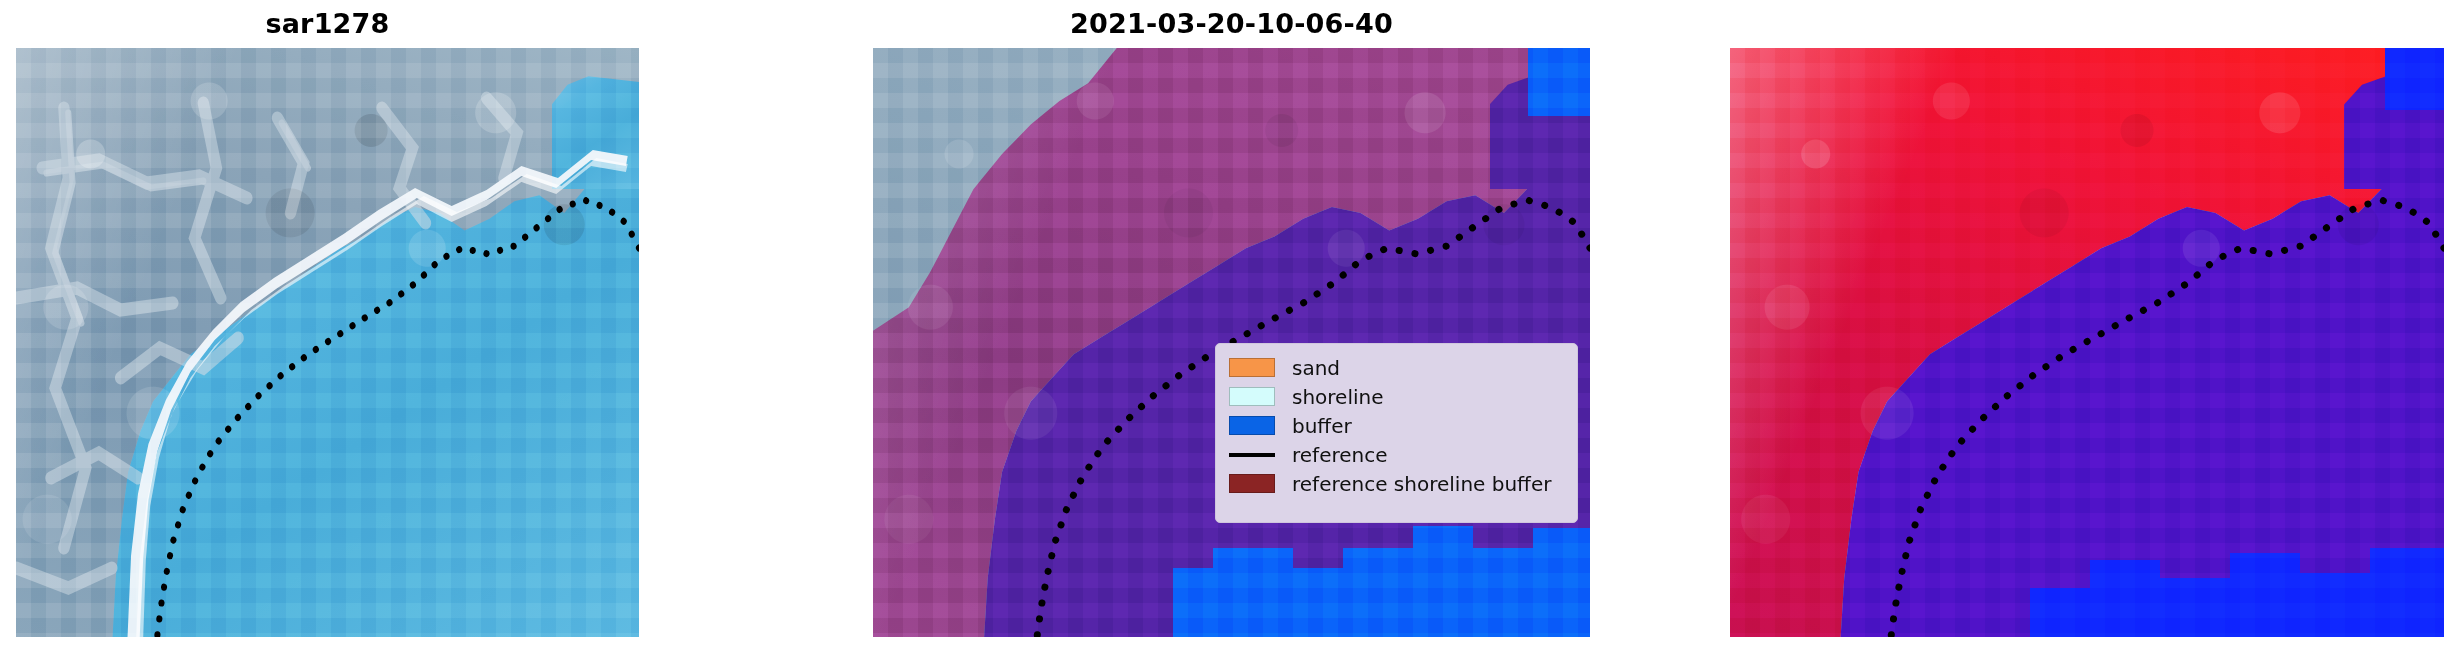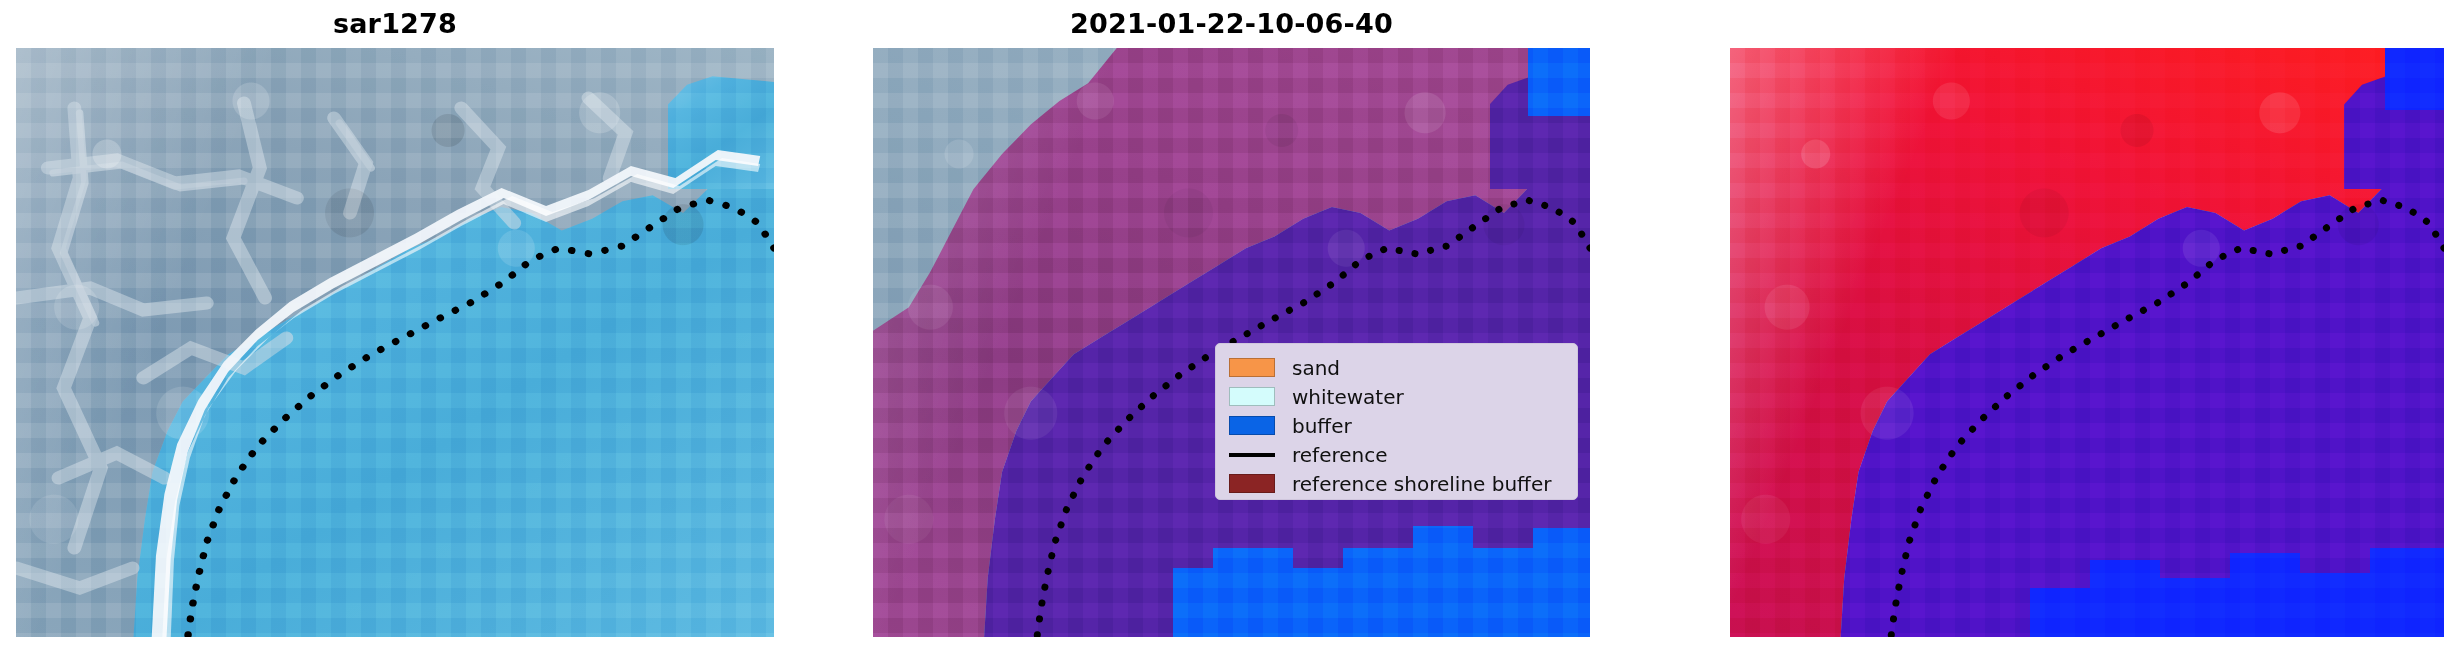--- a/index.html
+++ b/index.html
@@ -10,21 +10,21 @@
   .panel-title{
     position:absolute;left:0;right:0;top:-40px;
     text-align:center;font-size:27px;font-weight:700;color:#000000;
     font-family:"DejaVu Sans",sans-serif;letter-spacing:.2px;
     white-space:nowrap;
   }
   .axes{position:absolute;inset:0;overflow:hidden;background:#8fa9bf;}
   .layer{position:absolute;inset:0;}
 
   
-  #panel-sar   {left:16px;   width:758px;}
+  #panel-sar   {left:16px;   width:603px;padding-left:20px;}
   #panel-class {left:873px;  width:717px;}
   #panel-l8    {left:1730px; width:714px;}
 
   
   .land-shape{
     position:absolute;inset:0;
     clip-path:polygon(0% 0%,100% 0%,100% 22%,96% 20%,92% 23%,88% 28%,
       84% 25%,80% 26%,76% 29%,72% 31%,68% 28%,64% 27%,60% 29%,
       56% 32%,52% 34%,48% 37%,44% 40%,40% 43%,36% 46%,32% 49%,
       28% 52%,25% 56%,22% 60%,20% 65%,18% 72%,17% 80%,16% 90%,
@@ -106,21 +106,21 @@
     stroke-linecap:round;stroke-dasharray:0.1 16;
   }
 
   
   .legend{
     position:absolute;
     left:1215px;top:343px;width:363px;
     background:#dcd4e8;
     border:1px solid #cfc6dd;
     border-radius:5px;
-    padding:9px 11px 1px 13px;
+    padding:9px 11px 24px 13px;
     box-sizing:border-box;
     font-size:0;
   }
   .legend-row{display:flex;align-items:center;height:29px;}
   .swatch{
     width:46px;height:19px;margin-right:17px;flex:none;
     border:1px solid rgba(0,0,0,.25);box-sizing:border-box;
   }
   .swatch.line-swatch{
     border:none;height:19px;position:relative;background:transparent;
@@ -195,21 +195,21 @@
           <path d="M715 200 L700 175 L678 160 L652 152 L626 160 L600 178 L572 198
                    L542 206 L512 200 L486 212 L460 234 L430 254 L400 270 L368 288
                    L336 306 L306 326 L278 348 L252 372 L228 398 L208 428 L192 460
                    L180 494 L172 528 L166 560 L162 589"></path>
         </svg>
       </div>
     </div>
   </div>
 
   <div class="panel" id="panel-class">
-    <div class="panel-title">2021-01-22-10-06-40</div>
+    <div class="panel-title">2021-03-20-10-06-40</div>
     <div class="axes">
 
       <div class="layer land-shape cls-land"></div>
       <div class="layer sea-shape cls-sea"></div>
       <div class="sea-notch cls-sea"></div>
 
       <div class="layer" style="clip-path:polygon(0% 0%,34% 0%,30% 6%,26% 9%,22% 13%,18% 18%,14% 24%,11% 31%,8% 38%,5% 44%,0% 48%);
                   background:linear-gradient(200deg,#9fb6c6,#7e9bb3);"></div>
 
       <div class="layer">
@@ -270,21 +270,21 @@
     </div>
   </div>
 
   <div class="legend">
     <div class="legend-row">
       <span class="swatch" style="background:#f79548;"></span>
       <span class="legend-label">sand</span>
     </div>
     <div class="legend-row">
       <span class="swatch" style="background:#d4fcfc;"></span>
-      <span class="legend-label">whitewater</span>
+      <span class="legend-label">shoreline</span>
     </div>
     <div class="legend-row">
       <span class="swatch" style="background:#0a64e6;"></span>
       <span class="legend-label">buffer</span>
     </div>
     <div class="legend-row">
       <span class="swatch line-swatch"></span>
       <span class="legend-label">reference</span>
     </div>
     <div class="legend-row">

